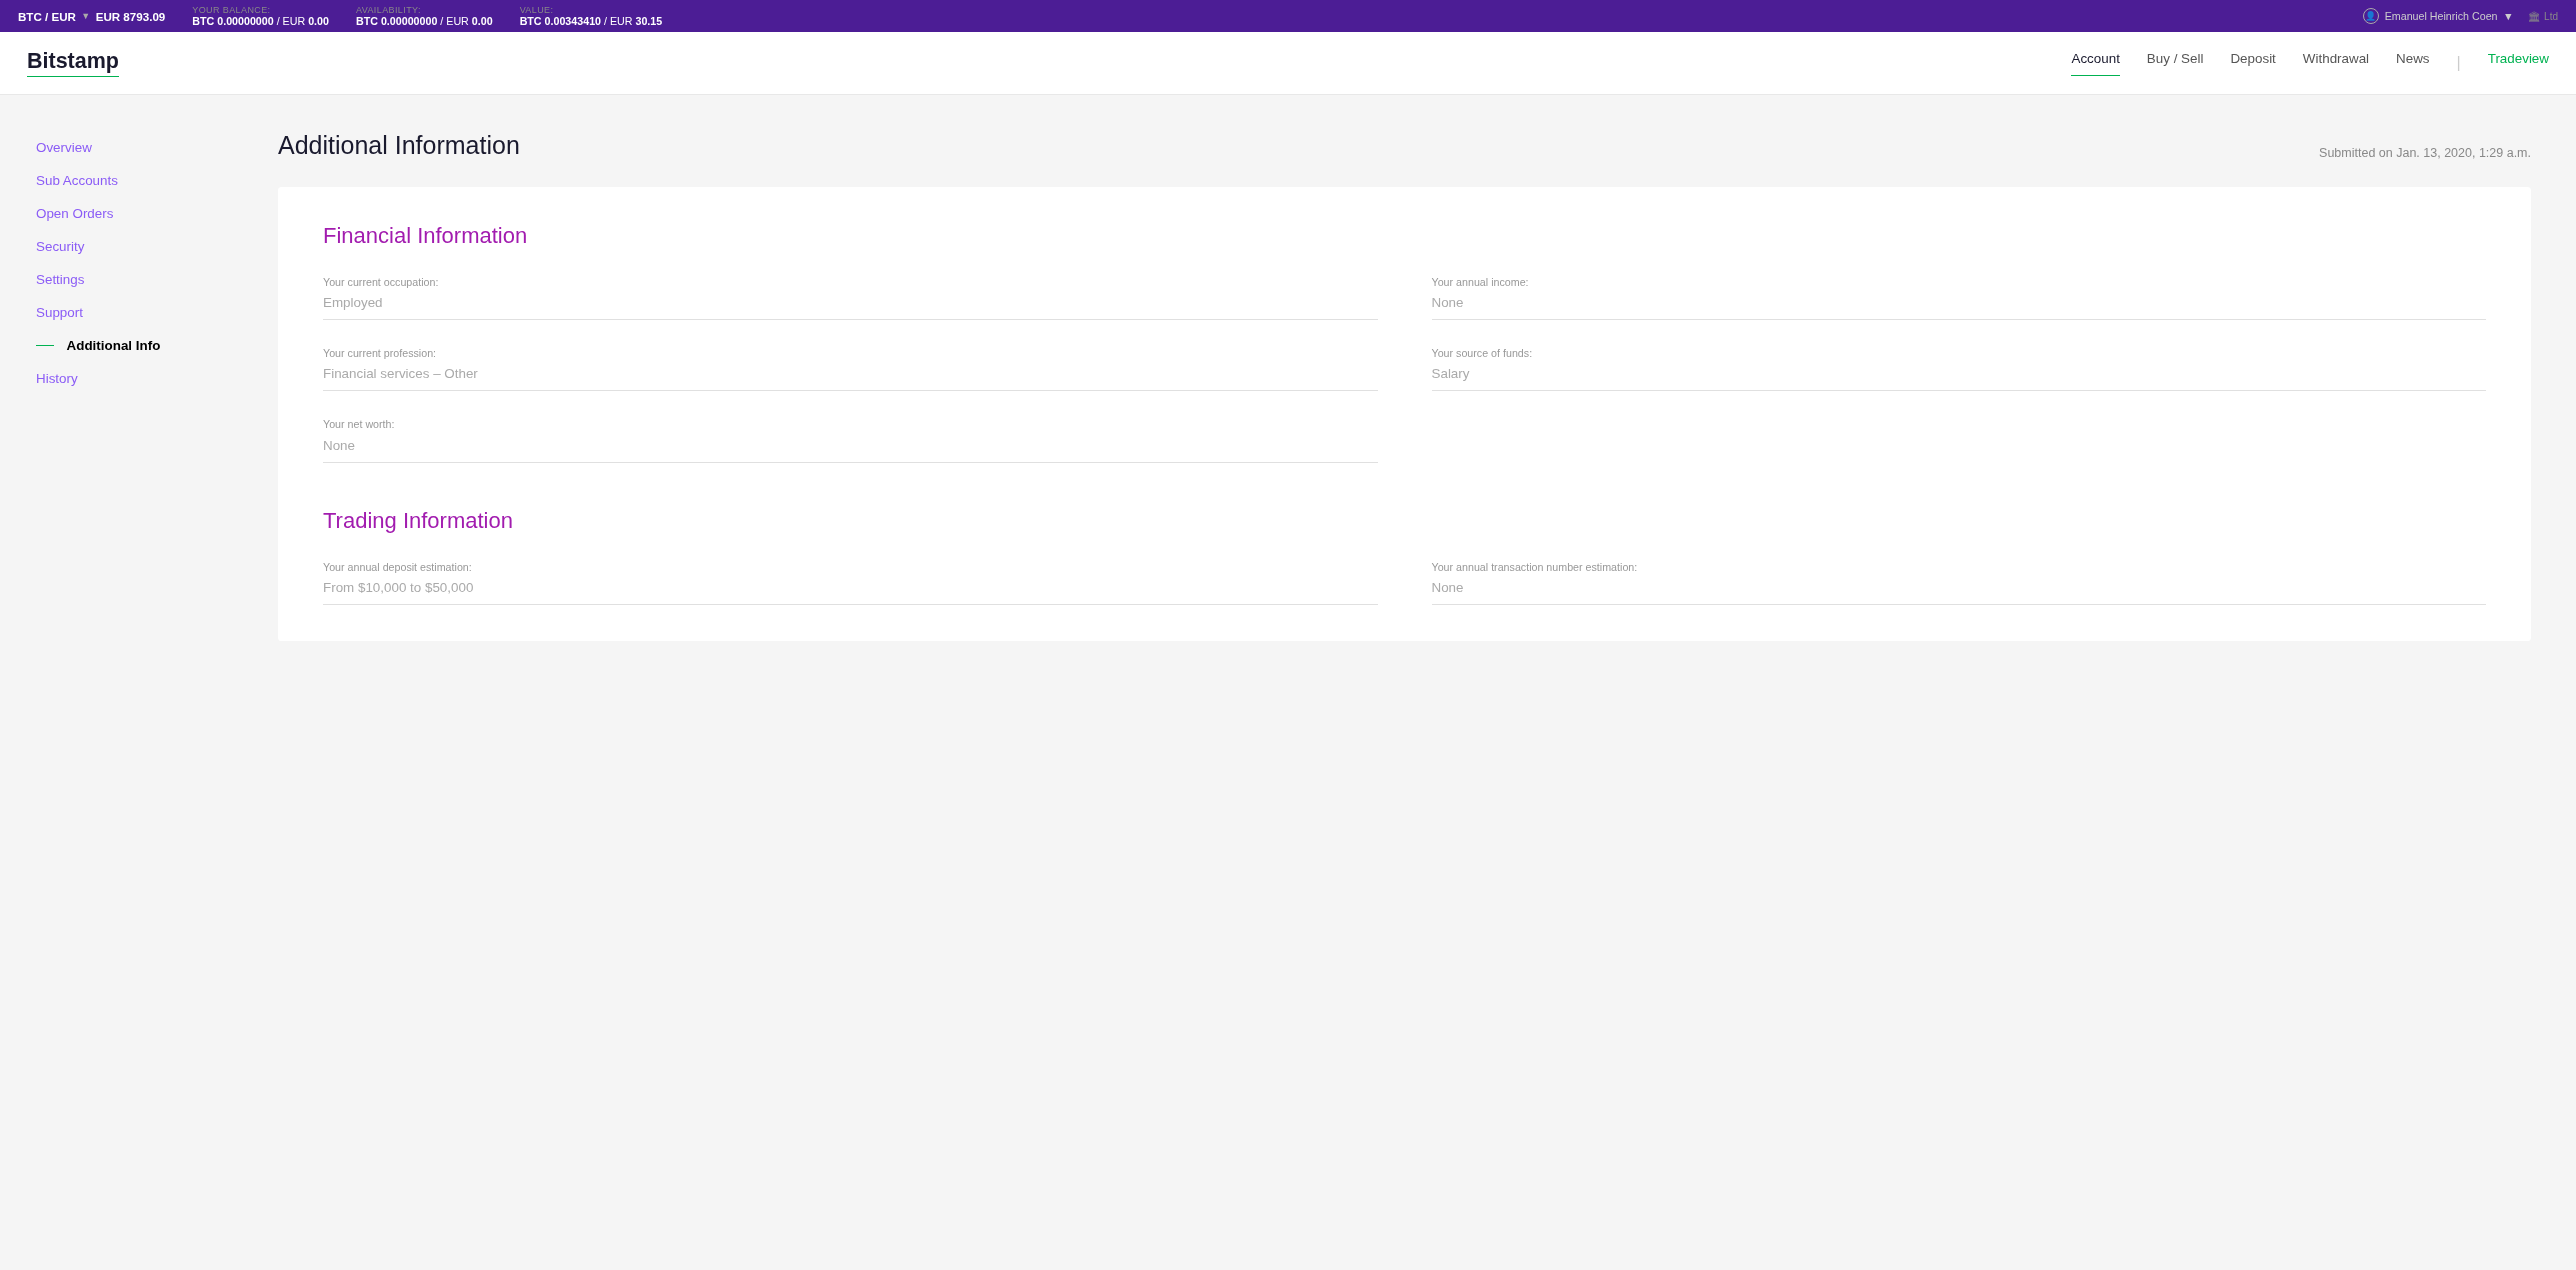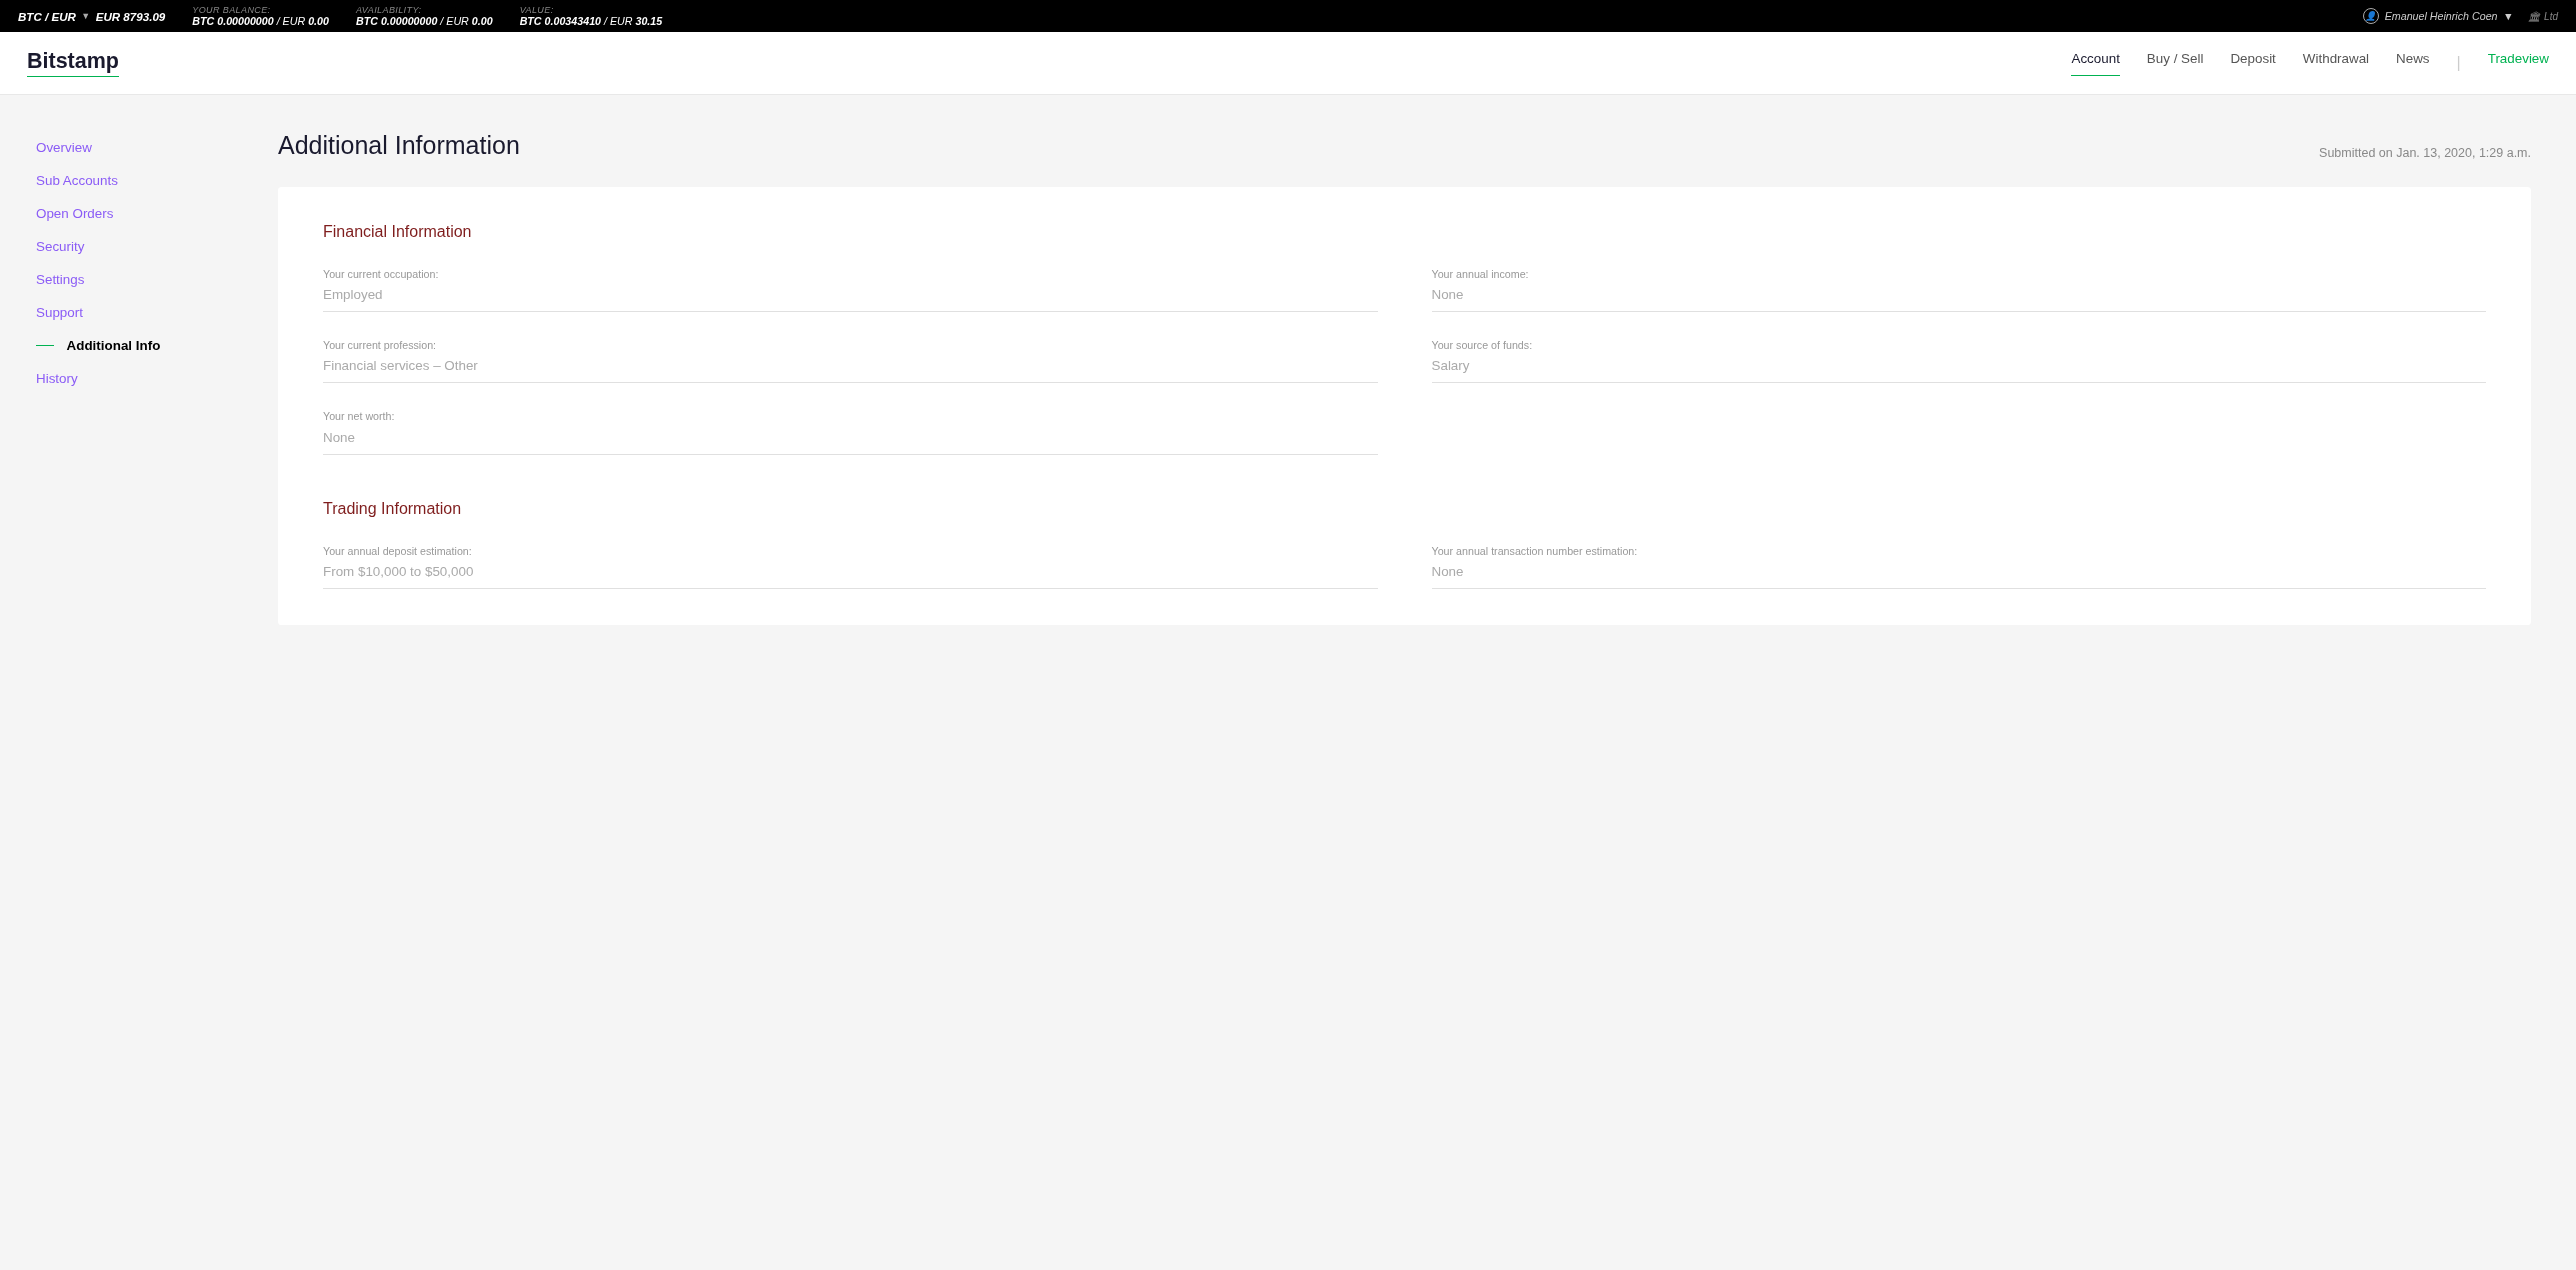--- a/index.html
+++ b/index.html
@@ -1,28 +1,27 @@
 <!DOCTYPE html>
 <html style="font-size:14.3px"><head>
   <meta charset="utf-8">
   <style>
     * { margin: 0; padding: 0; box-sizing: border-box; }
     body { font-family: -apple-system, BlinkMacSystemFont, 'Segoe UI', Arial, sans-serif; background: #f5f5f5; color: #333; font-size: 12.5px; }
 
     
     .top-bar {
-      background: #000000;
+      background: #4c1d95;
       color: #ccc;
       display: flex;
       align-items: center;
       padding: 0 18px;
       height: 32px;
       font-size: 10.7px;
       gap: 27px;
-      font-style: italic;
     }
     .top-bar-pair {
       display: flex;
       align-items: center;
       gap: 5.4px;
       color: #fff;
       font-weight: 600;
       font-size: 11.6px;
     }
     .top-bar-pair .chevron { font-size: 9px; color: #aaa; }
@@ -147,23 +146,23 @@
       margin-top: 7.2px;
     }
 
     
     .card {
       background: #fff;
       border-radius: 3.6px;
       padding: 36px 45px;
     }
     .section-title {
-      font-size: 16px;
+      font-size: 22px;
       font-weight: 500;
-      color: #7f1d1d;
+      color: #a21caf;
       margin-bottom: 27px;
     }
     .fields-grid {
       display: grid;
       grid-template-columns: 1fr 1fr;
       gap: 27px 54px;
     }
     .field {
       display: flex;
       flex-direction: column;

